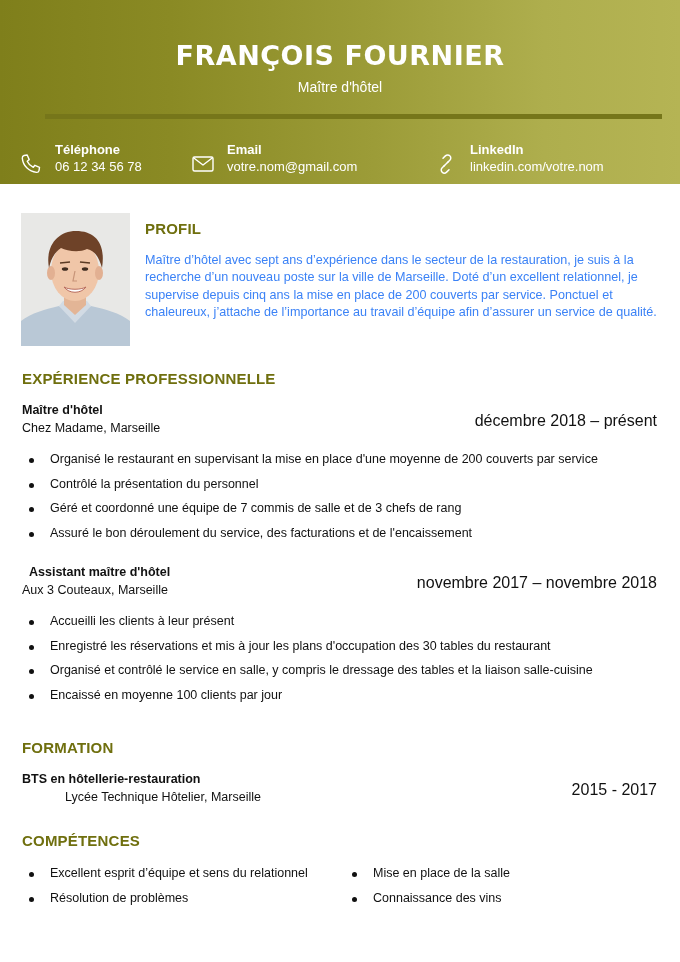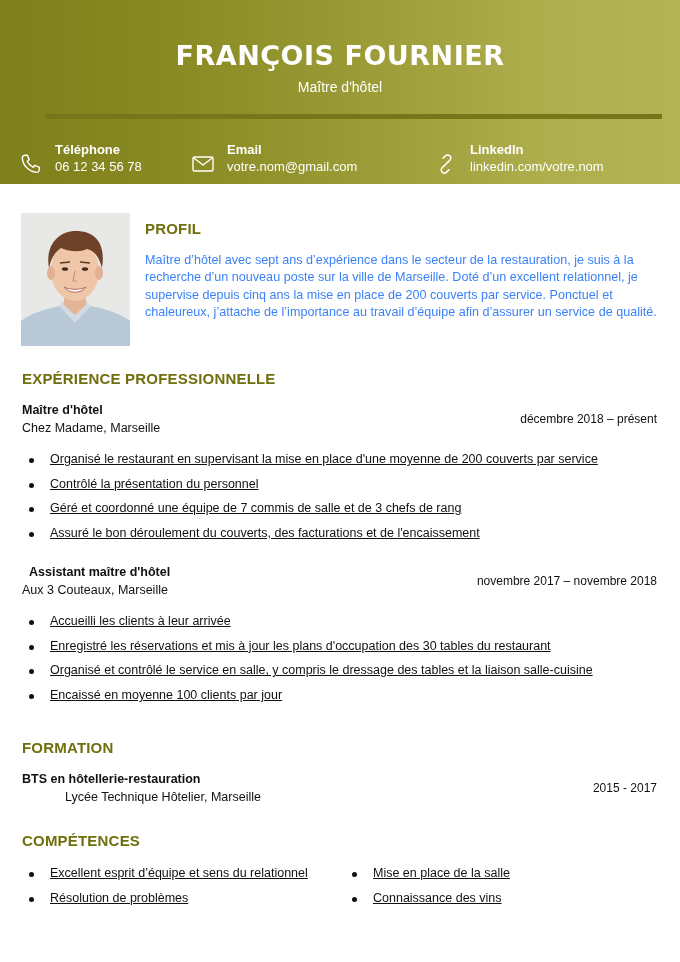--- a/index.html
+++ b/index.html
@@ -43,23 +43,23 @@
       position: absolute; font-family: Liberation Sans, sans-serif; font-weight: bold;
       font-size: 15px; color: #6f6f0e; letter-spacing: 0.2px;
     }
     .profile-text {
       position: absolute; left: 145px; top: 252px; width: 520px;
       font-size: 12.6px; line-height: 17.4px; color: #3b82f6;
     }
 
     .job-role { position: absolute; left: 22px; font-size: 12.5px; font-weight: bold; color: #111; }
     .job-place { position: absolute; left: 22px; font-size: 12.5px; color: #111; }
-    .job-date { position: absolute; right: 23px; font-size: 12px; color: #111; text-align: right; }
+    .job-date { position: absolute; right: 23px; font-size: 16px; color: #111; text-align: right; }
 
-    ul.bullets { position: absolute; left: 22px; list-style: none; text-decoration: underline; }
+    ul.bullets { position: absolute; left: 22px; list-style: none; }
     ul.bullets li {
       position: relative; padding-left: 28px; font-size: 12.5px; height: 24.7px; line-height: 24.7px; color: #111;
       white-space: nowrap;
     }
     ul.bullets li::before {
       content: ""; position: absolute; left: 7px; top: 11px; width: 5px; height: 5px;
       border-radius: 50%; background: #111;
     }
   </style>
 </head>
@@ -142,28 +142,28 @@
 
 <div class="section-title" style="left:22px; top:370px;">EXPÉRIENCE PROFESSIONNELLE</div>
 
 <div class="job-role" style="top:403px;">Maître d'hôtel</div>
 <div class="job-place" style="top:421px;">Chez Madame, Marseille</div>
 <div class="job-date" style="top:412px;">décembre 2018 – présent</div>
 <ul class="bullets" style="top:447px;">
   <li>Organisé le restaurant en supervisant la mise en place d'une moyenne de 200 couverts par service</li>
   <li>Contrôlé la présentation du personnel</li>
   <li>Géré et coordonné une équipe de 7 commis de salle et de 3 chefs de rang</li>
-  <li>Assuré le bon déroulement du couverts, des facturations et de l'encaissement</li>
+  <li>Assuré le bon déroulement du service, des facturations et de l'encaissement</li>
 </ul>
 
 <div class="job-role" style="top:565px;margin-left:7px;">Assistant maître d'hôtel</div>
 <div class="job-place" style="top:583px;">Aux 3 Couteaux, Marseille</div>
 <div class="job-date" style="top:574px;">novembre 2017 – novembre 2018</div>
 <ul class="bullets" style="top:609px;">
-  <li>Accueilli les clients à leur arrivée</li>
+  <li>Accueilli les clients à leur présent</li>
   <li>Enregistré les réservations et mis à jour les plans d'occupation des 30 tables du restaurant</li>
   <li>Organisé et contrôlé le service en salle, y compris le dressage des tables et la liaison salle-cuisine</li>
   <li>Encaissé en moyenne 100 clients par jour</li>
 </ul>
 
 <div class="section-title" style="left:22px; top:739px;">FORMATION</div>
 <div class="job-role" style="top:772px;">BTS en hôtellerie-restauration</div>
 <div class="job-place" style="top:790px;margin-left:43px;">Lycée Technique Hôtelier, Marseille</div>
 <div class="job-date" style="top:781px;">2015 - 2017</div>
 

